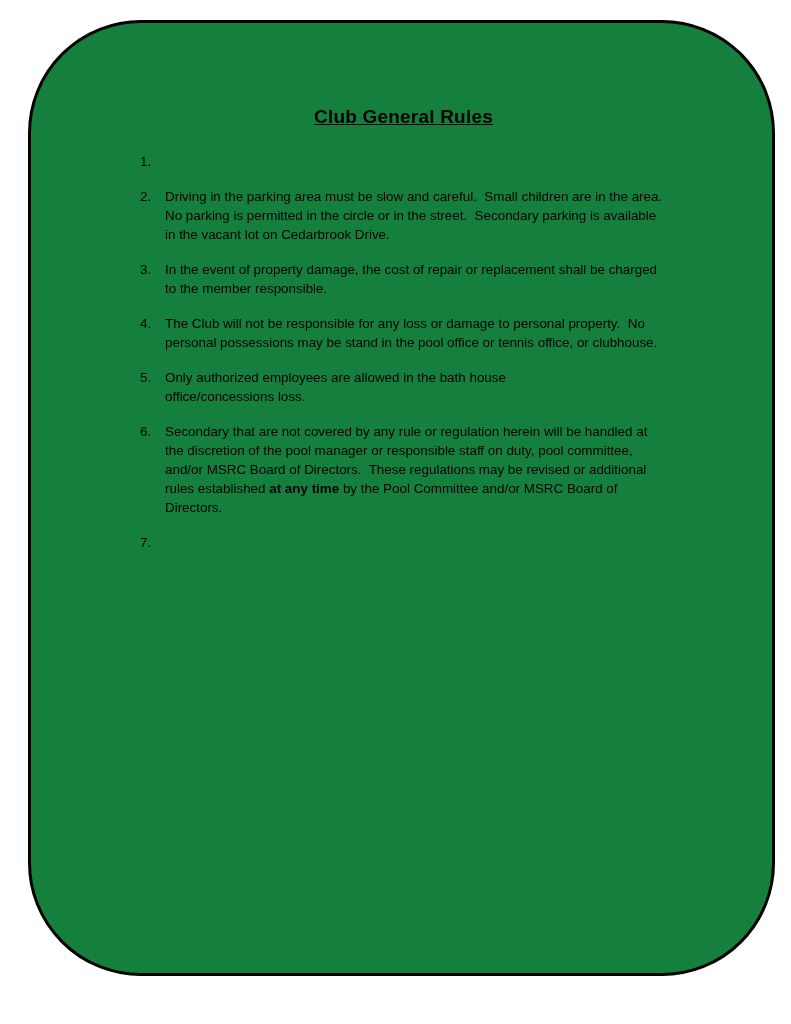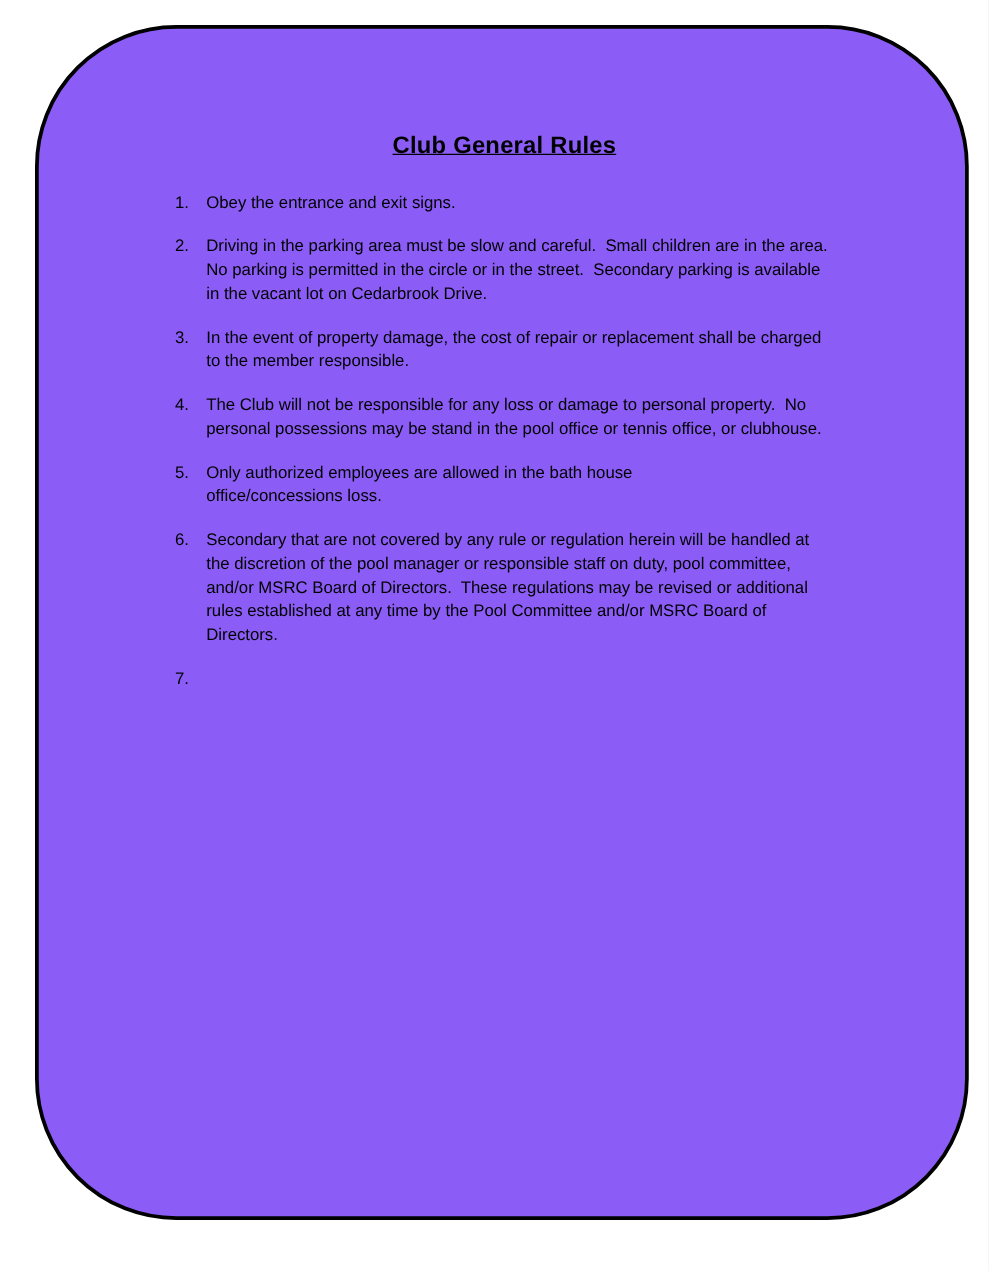--- a/index.html
+++ b/index.html
@@ -17,21 +17,21 @@
   }
   .frame {
     position: absolute;
     left: 28px;
     top: 20px;
     width: 747px;
     height: 956px;
     box-sizing: border-box;
     border: 3px solid #000000;
     border-radius: 113px;
-    background: #8b5cf6;
+    background: #15803d;
   }
   .content {
     padding: 81px 0 0 109px;
   }
   .title-wrap {
     width: 527px;
     text-align: center;
     line-height: 26px;
     margin: 0 0 21px 0;
   }
@@ -58,38 +58,37 @@
   }
   .num {
     flex: 0 0 25px;
     width: 25px;
   }
   .text {
     width: 502px;
     white-space: pre-wrap;
   }
   .text b {
-    font-weight: normal;
+    font-weight: bold;
   }
 </style>
 </head>
 <body>
 
 <div class="frame">
   <div class="content">
 
     <div class="title-wrap">
       <span class="doc-title">Club General Rules</span>
     </div>
 
     <ol class="rules">
 
       <li class="rule">
         <span class="num">1.</span>
-        <span class="text">Obey the entrance and exit signs.</span>
       </li>
 
       <li class="rule">
         <span class="num">2.</span>
         <span class="text">Driving in the parking area must be slow and careful.  Small children are in the area.  No parking is permitted in the circle or in the street.  Secondary parking is available in the vacant lot on Cedarbrook Drive.</span>
       </li>
 
       <li class="rule">
         <span class="num">3.</span>
         <span class="text">In the event of property damage, the cost of repair or replacement shall be charged to the member responsible.</span>

